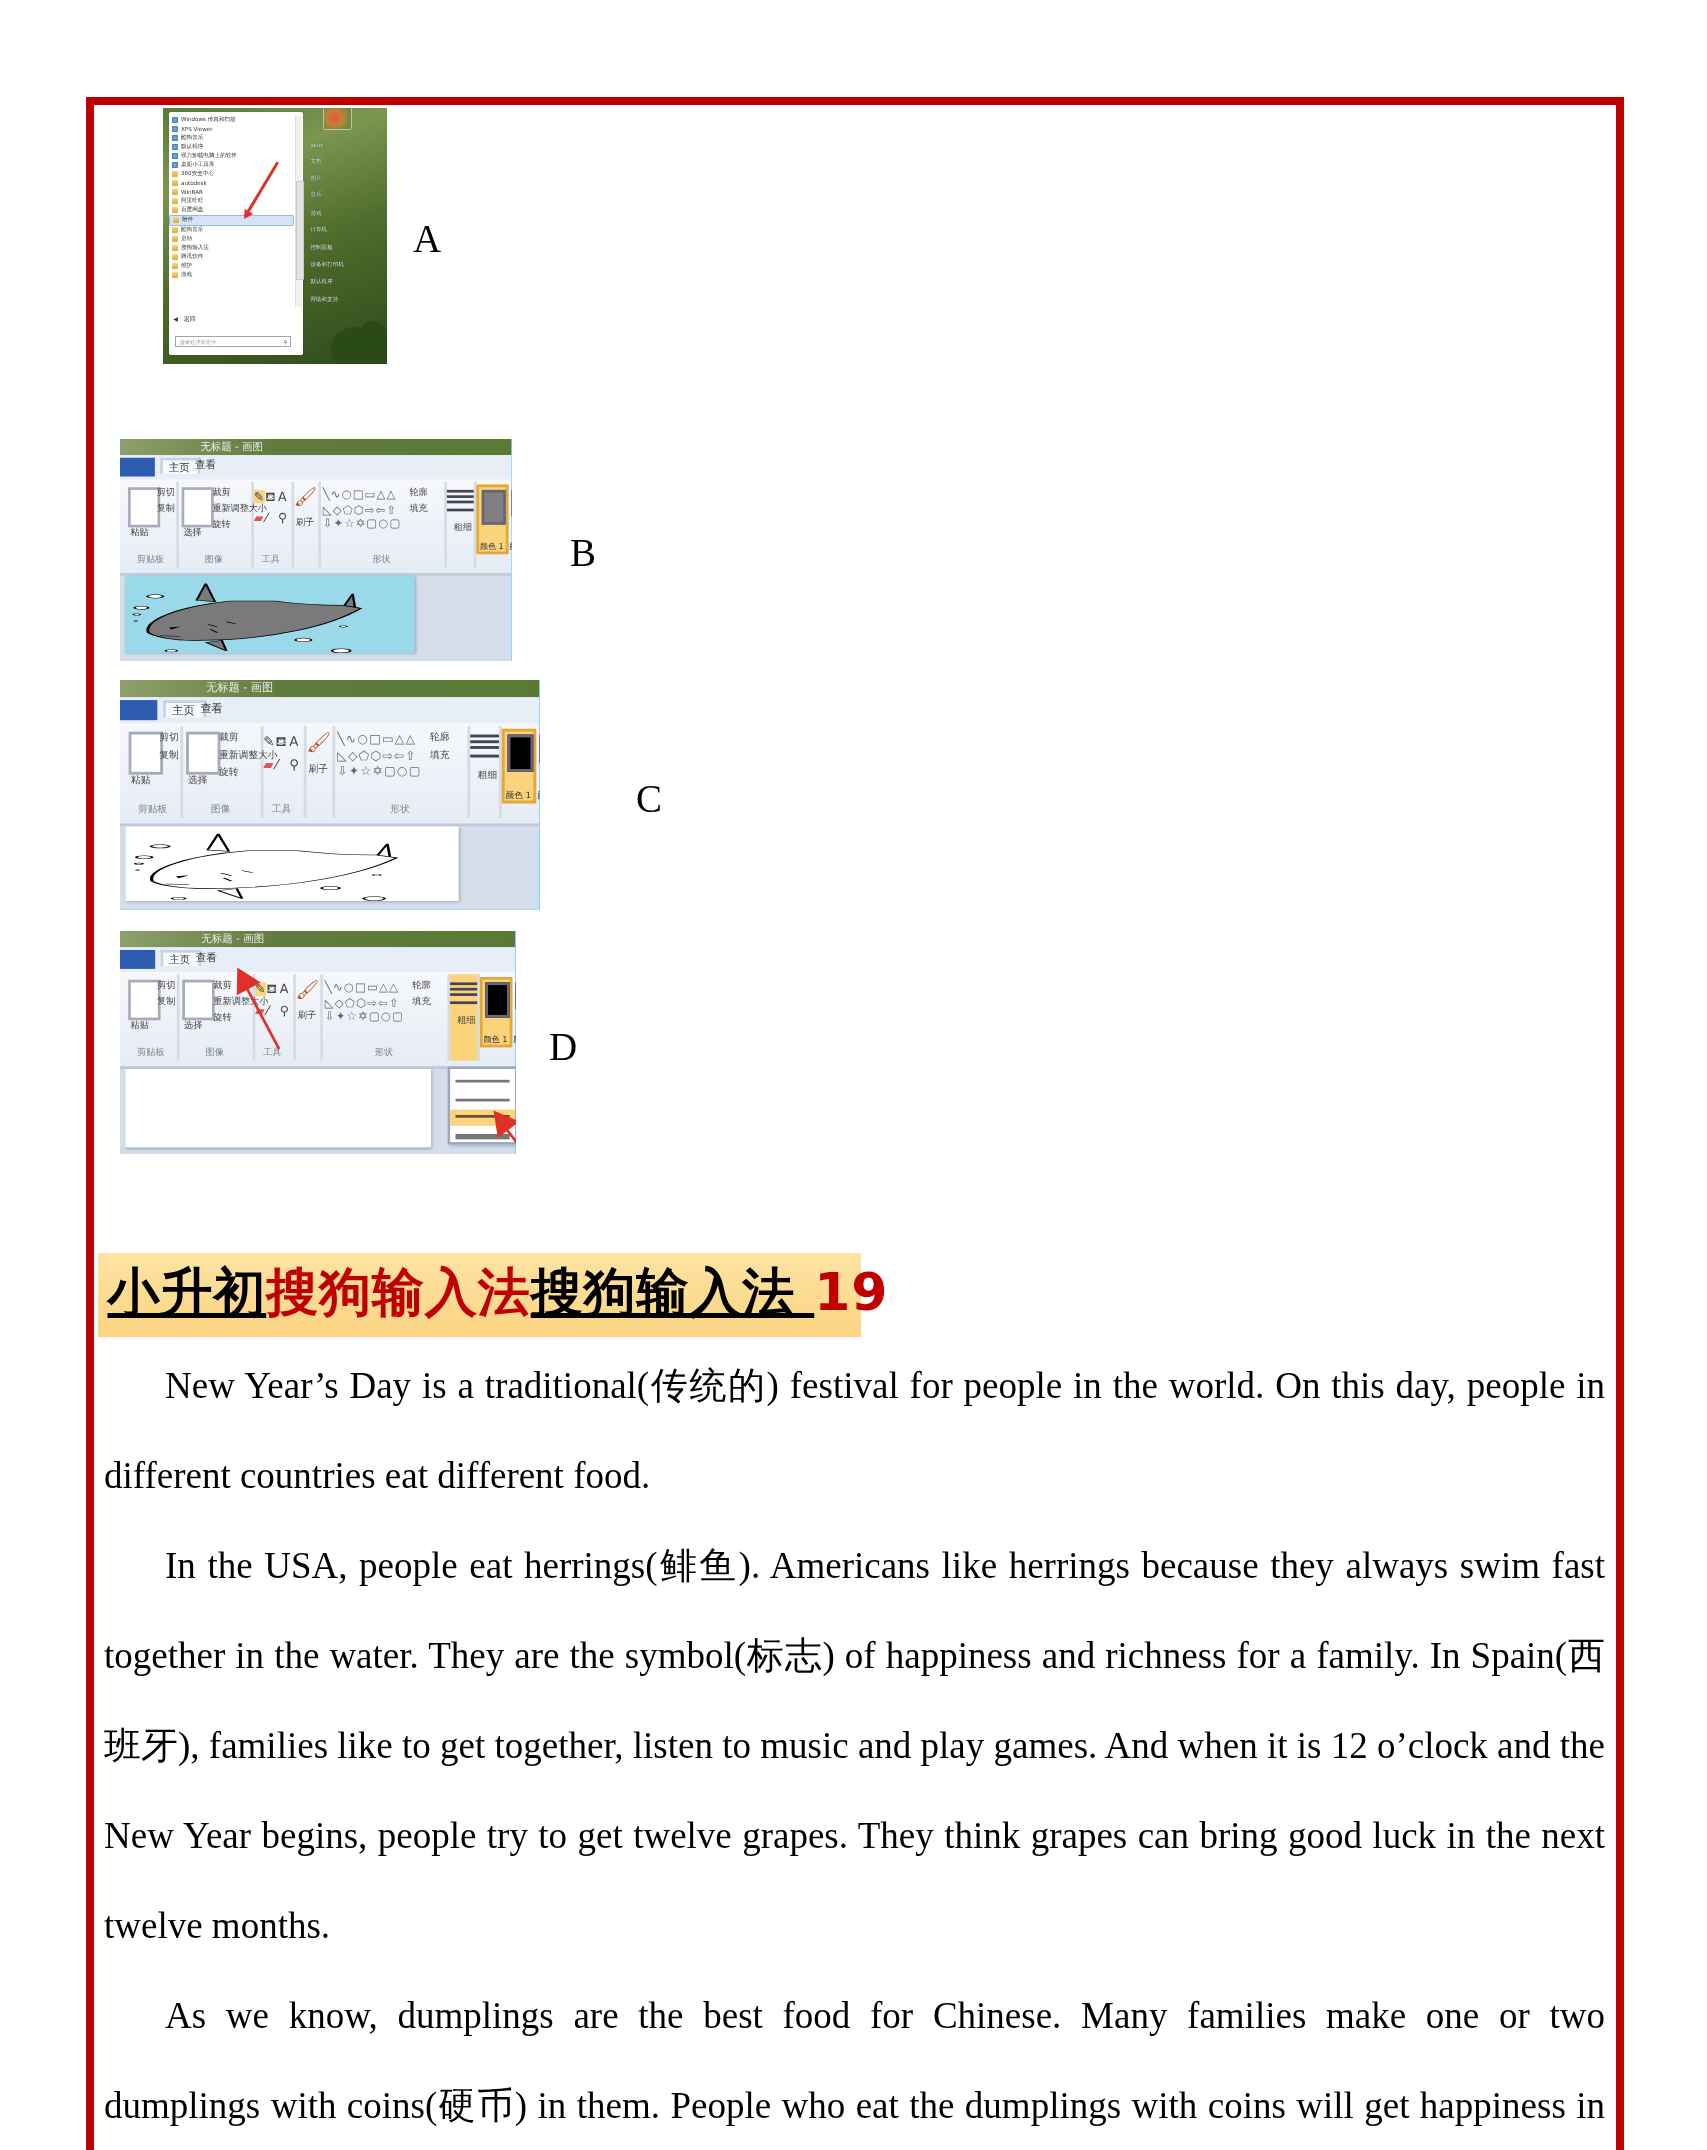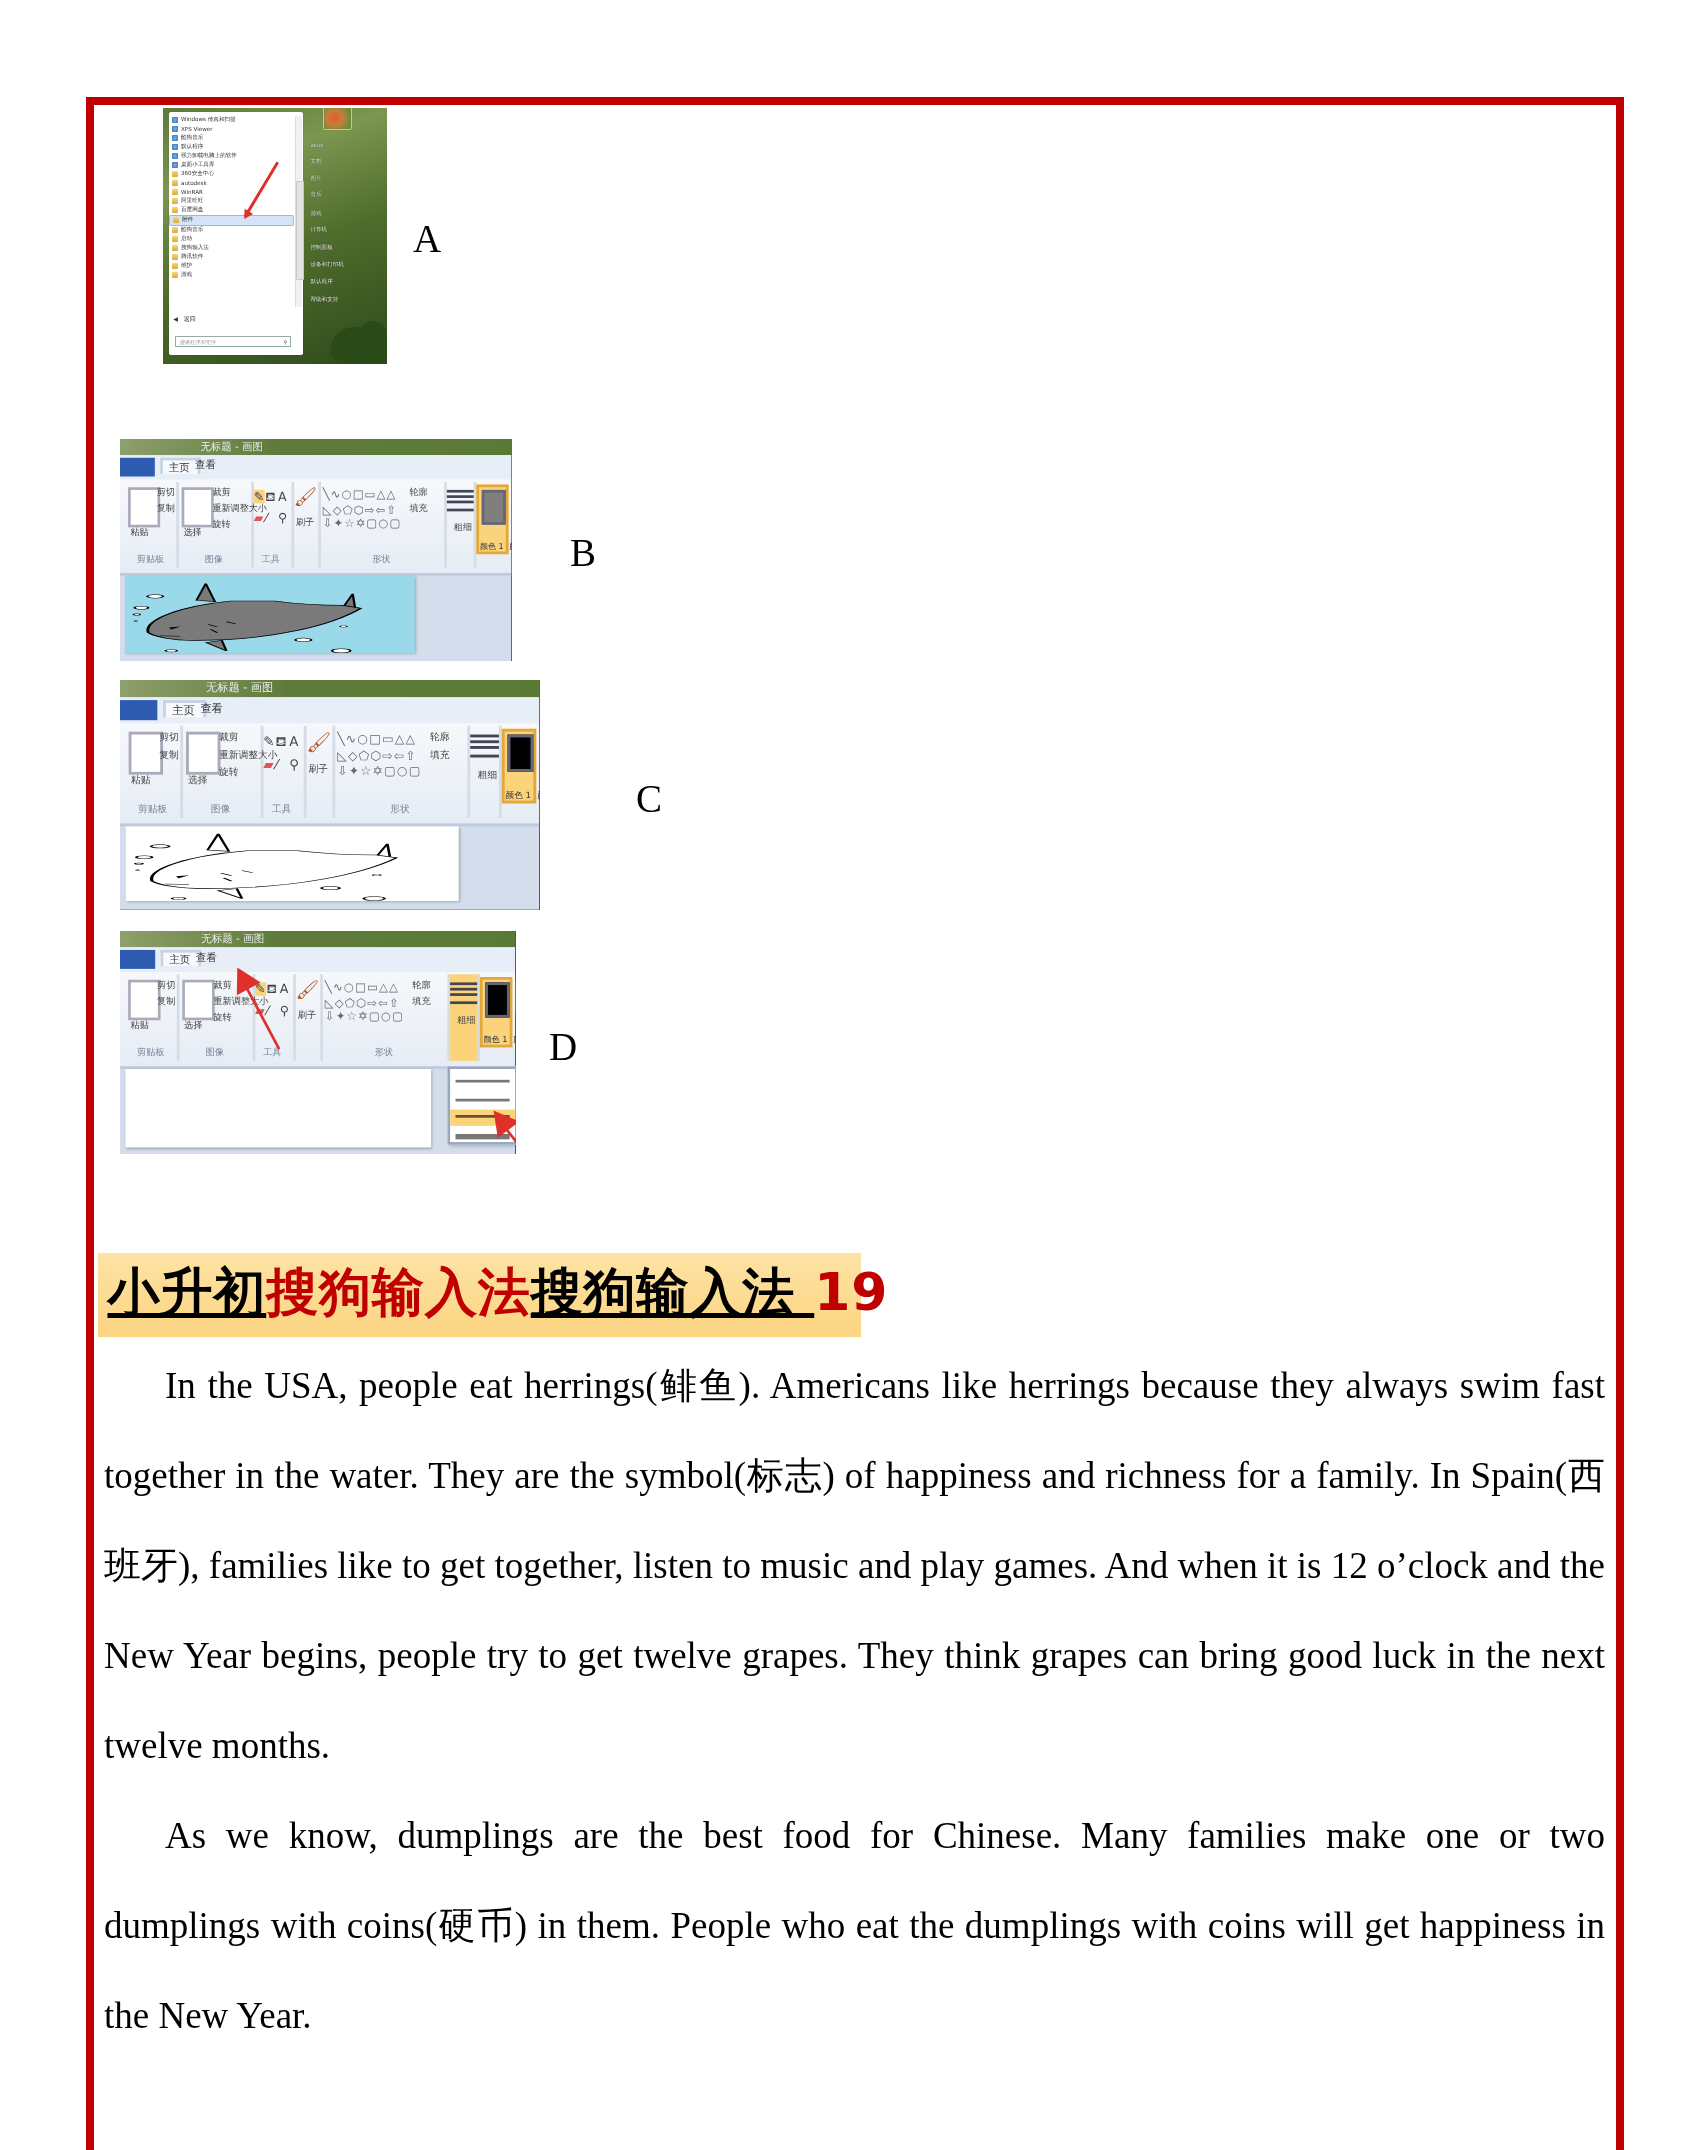--- a/index.html
+++ b/index.html
@@ -22,21 +22,21 @@
   .sm-search{position:absolute;left:6px;top:224px;width:116px;height:11.2px;border:0.4px solid #9aa;background:#fff;font-family:"DejaVu Sans",sans-serif;font-size:5.2px;color:#999;font-style:italic;line-height:11.2px;padding-left:3.4px;box-sizing:border-box;}
   .sm-search .mag{position:absolute;right:2.6px;top:0;font-style:normal;color:#555;}
   .sm-right{position:absolute;left:144px;top:0;width:80px;height:256px;}
   .sm-avatar{position:absolute;left:15.5px;top:-1.7px;width:27.5px;height:21.5px;border:1.3px solid #b8c9a8;border-radius:1.7px;background:radial-gradient(circle at 40% 50%,#e55a2e,#c2803a 40%,#6d8a3a 80%);}
   .sm-ritem{position:absolute;left:3.4px;font-family:"DejaVu Sans",sans-serif;font-size:5.6px;color:#eef4e6;text-shadow:0 0 0.9px #000;}
   .sm-blob{position:absolute;border-radius:50%;background:#2a4a18;}
   .arrow{position:absolute;height:2.6px;background:#e0302a;transform-origin:0 50%;border-radius:1.3px;}
   .arrow:after{content:"";position:absolute;right:-1.7px;top:-3.9px;border-left:9.5px solid #e0302a;border-top:5.2px solid transparent;border-bottom:5.2px solid transparent;}
 
   
-  .paint{position:absolute;overflow:hidden;background:#b91c1c;}
+  .paint{position:absolute;overflow:hidden;background:#7dd3fc;}
   .pt-title{position:absolute;left:0;top:0;right:0;height:6px;background:linear-gradient(90deg,#8ea06c,#5f7b3c 40%,#5a7a34);}
   .pt-title span{font-family:"DejaVu Sans",sans-serif;font-size:3.9px;color:#eee;position:absolute;left:30px;top:0.4px;}
   .pt-tabs{position:absolute;left:0;top:6px;right:0;height:8.6px;background:#e8eef7;}
   .pt-filebtn{position:absolute;left:0;top:0.9px;width:13px;height:6.9px;background:#2c5bb0;}
   .pt-tab{position:absolute;top:1.3px;font-family:"DejaVu Sans",sans-serif;font-size:3.9px;color:#333;}
   .pt-tab.active{background:#f7f9fc;padding:0 2.6px;border:0.4px solid #c7d3e4;border-bottom:none;}
   .pt-ribbon{position:absolute;left:0;top:14.6px;right:0;height:35px;background:linear-gradient(#f6f8fb,#e6ecf5);border-bottom:0.4px solid #bfcadb;}
   .pt-group{position:absolute;top:1.7px;height:32px;border-right:0.4px solid #d5dce6;}
   .pt-glabel{position:absolute;bottom:0.9px;left:0;right:0;text-align:center;font-family:"DejaVu Sans",sans-serif;font-size:3.4px;color:#7a8598;}
   .pt-btn{position:absolute;font-family:"DejaVu Sans",sans-serif;font-size:3.4px;color:#444;white-space:nowrap;}
@@ -419,16 +419,17 @@
   </div>
 <div class="opt-label" style="left:549px;top:1027px;">D</div>
 
 <div class="banner">
   <div class="banner-text">
     <span class="blk">小升初</span><span class="red">搜狗输入法</span><span class="blk">搜狗输入法 </span><span class="red">19</span>
   </div>
 </div>
 
 <div class="passage">
+  <p>New Year’s Day is a traditional(传统的) festival for people in the world. On this day, people in different countries eat different food.</p>
   <p>In the USA, people eat herrings(鲱鱼). Americans like herrings because they always swim fast together in the water. They are the symbol(标志) of happiness and richness for a family. In Spain(西班牙), families like to get together, listen to music and play games. And when it is 12 o’clock and the New Year begins, people try to get twelve grapes. They think grapes can bring good luck in the next twelve months.</p>
   <p>As we know, dumplings are the best food for Chinese. Many families make one or two dumplings with coins(硬币) in them. People who eat the dumplings with coins will get happiness in the New Year.</p>
 </div>
 
 
 </body></html>

